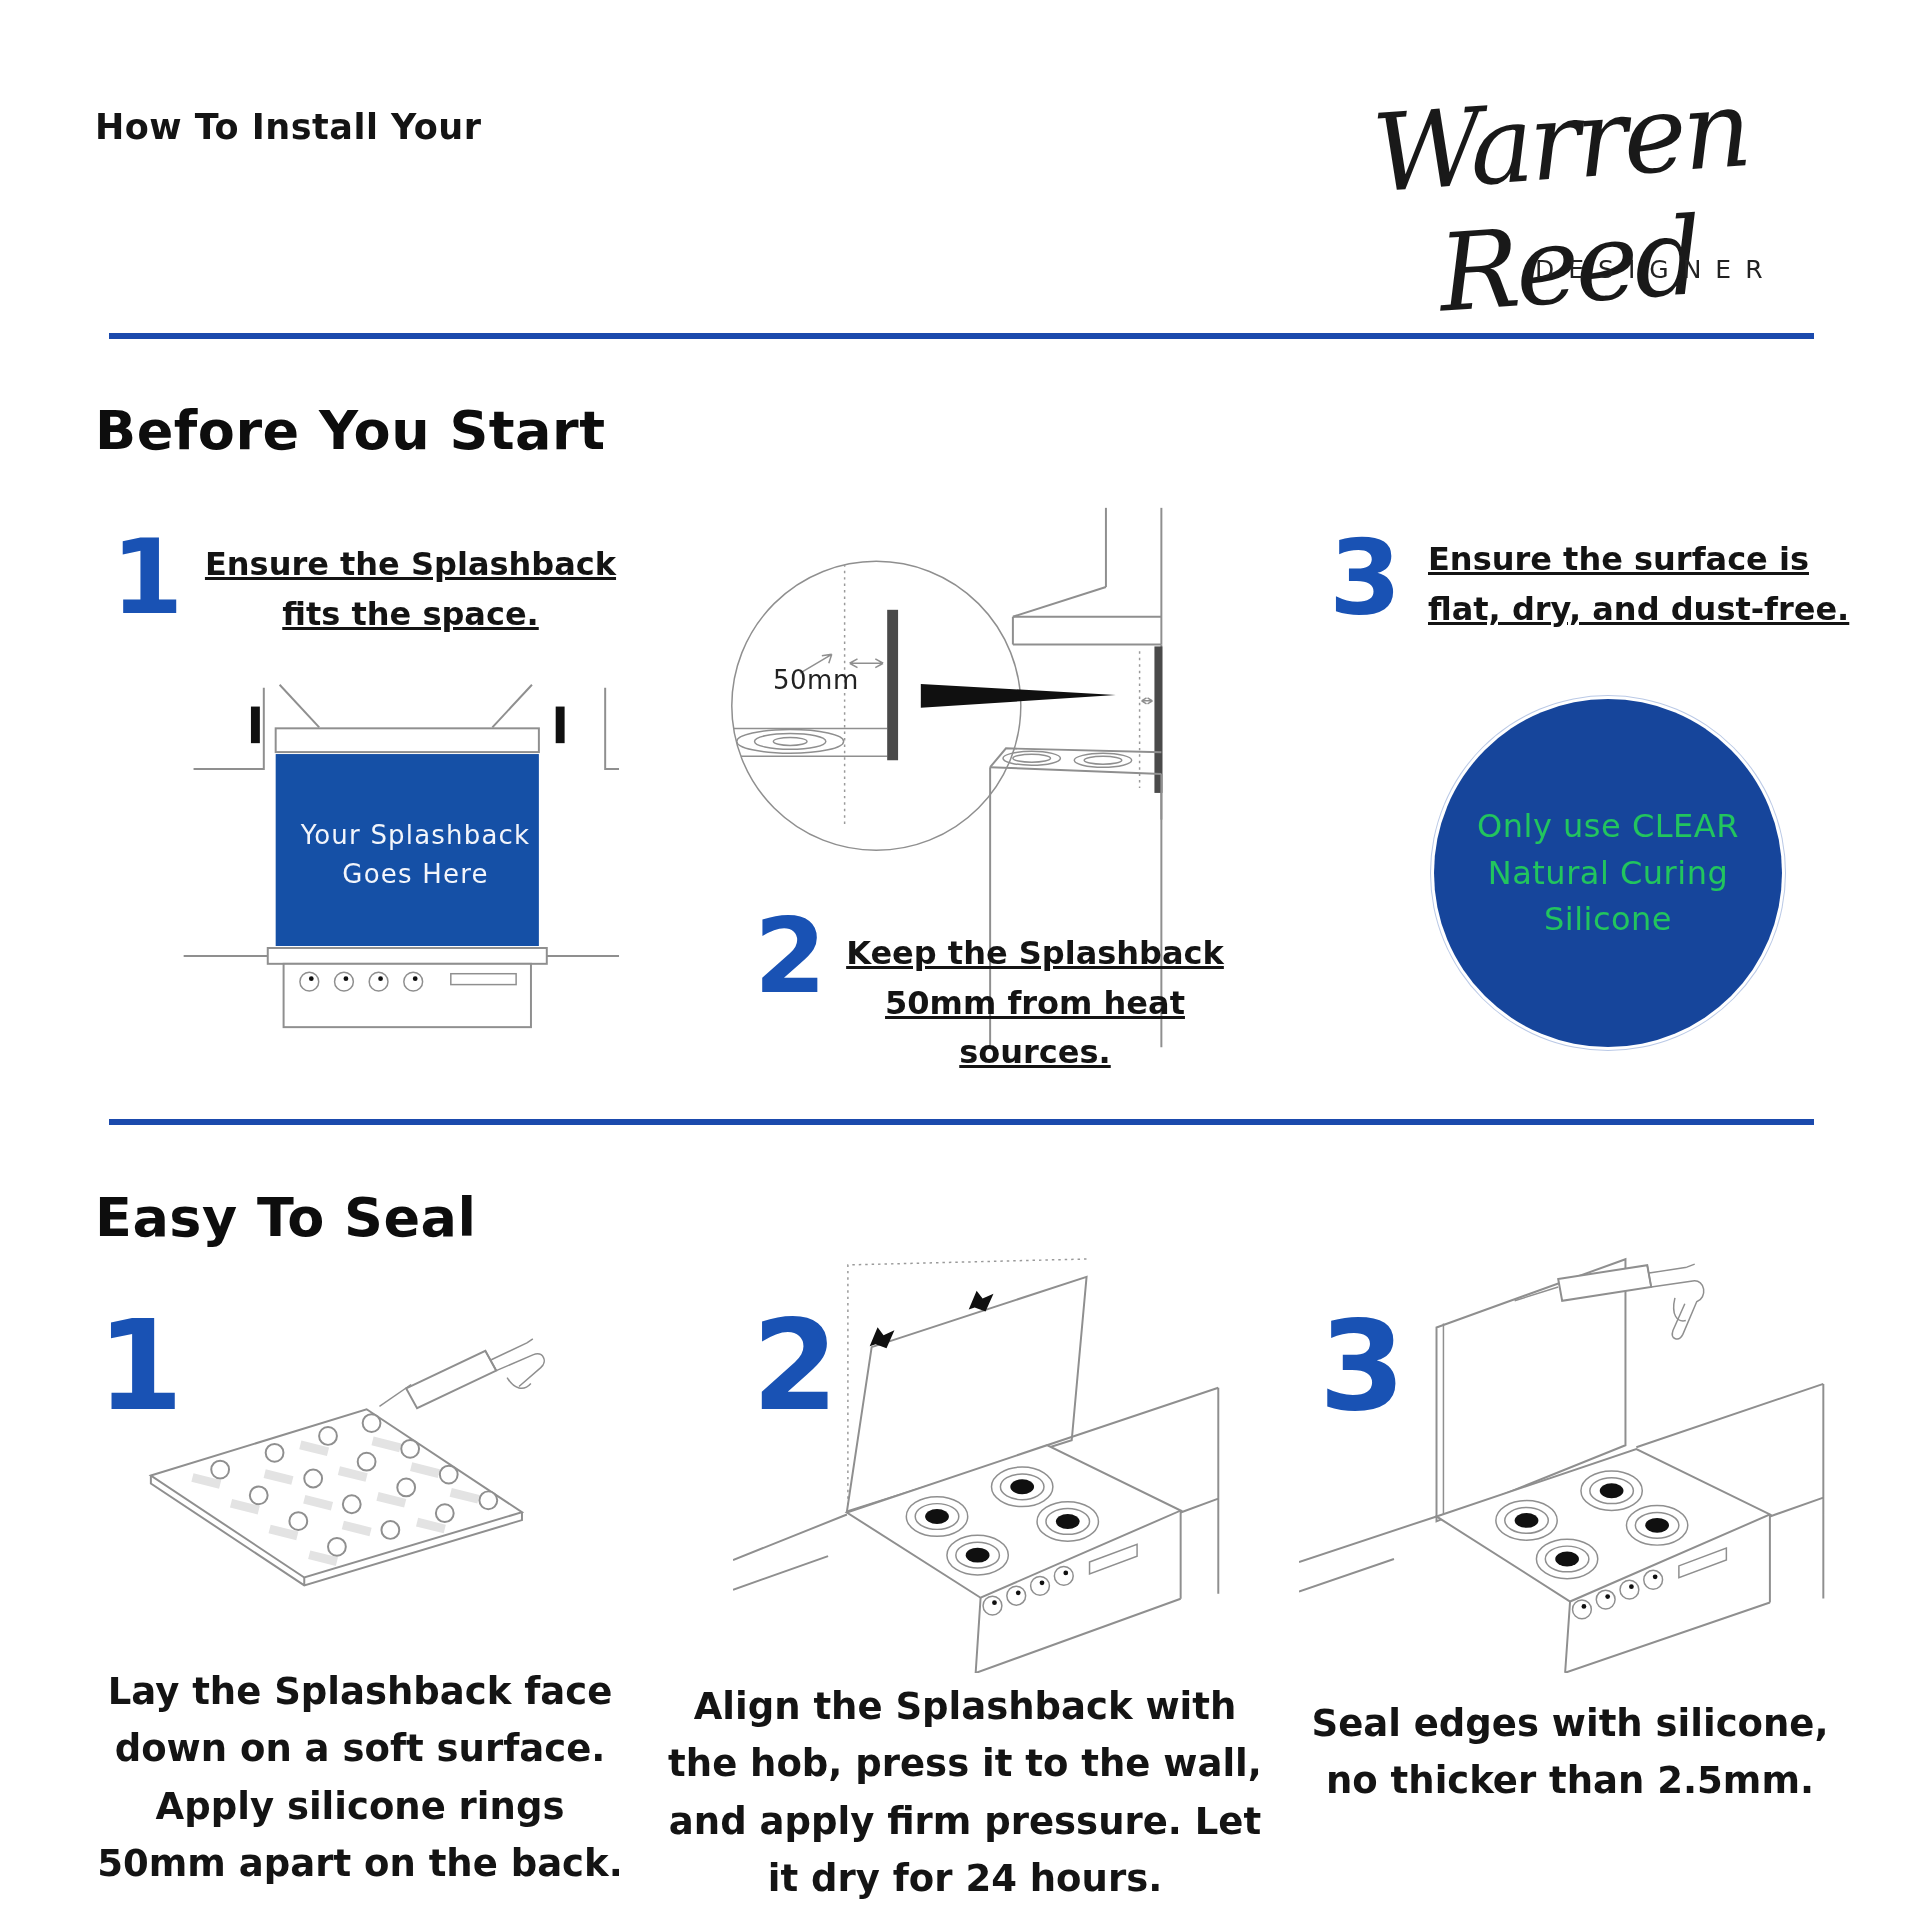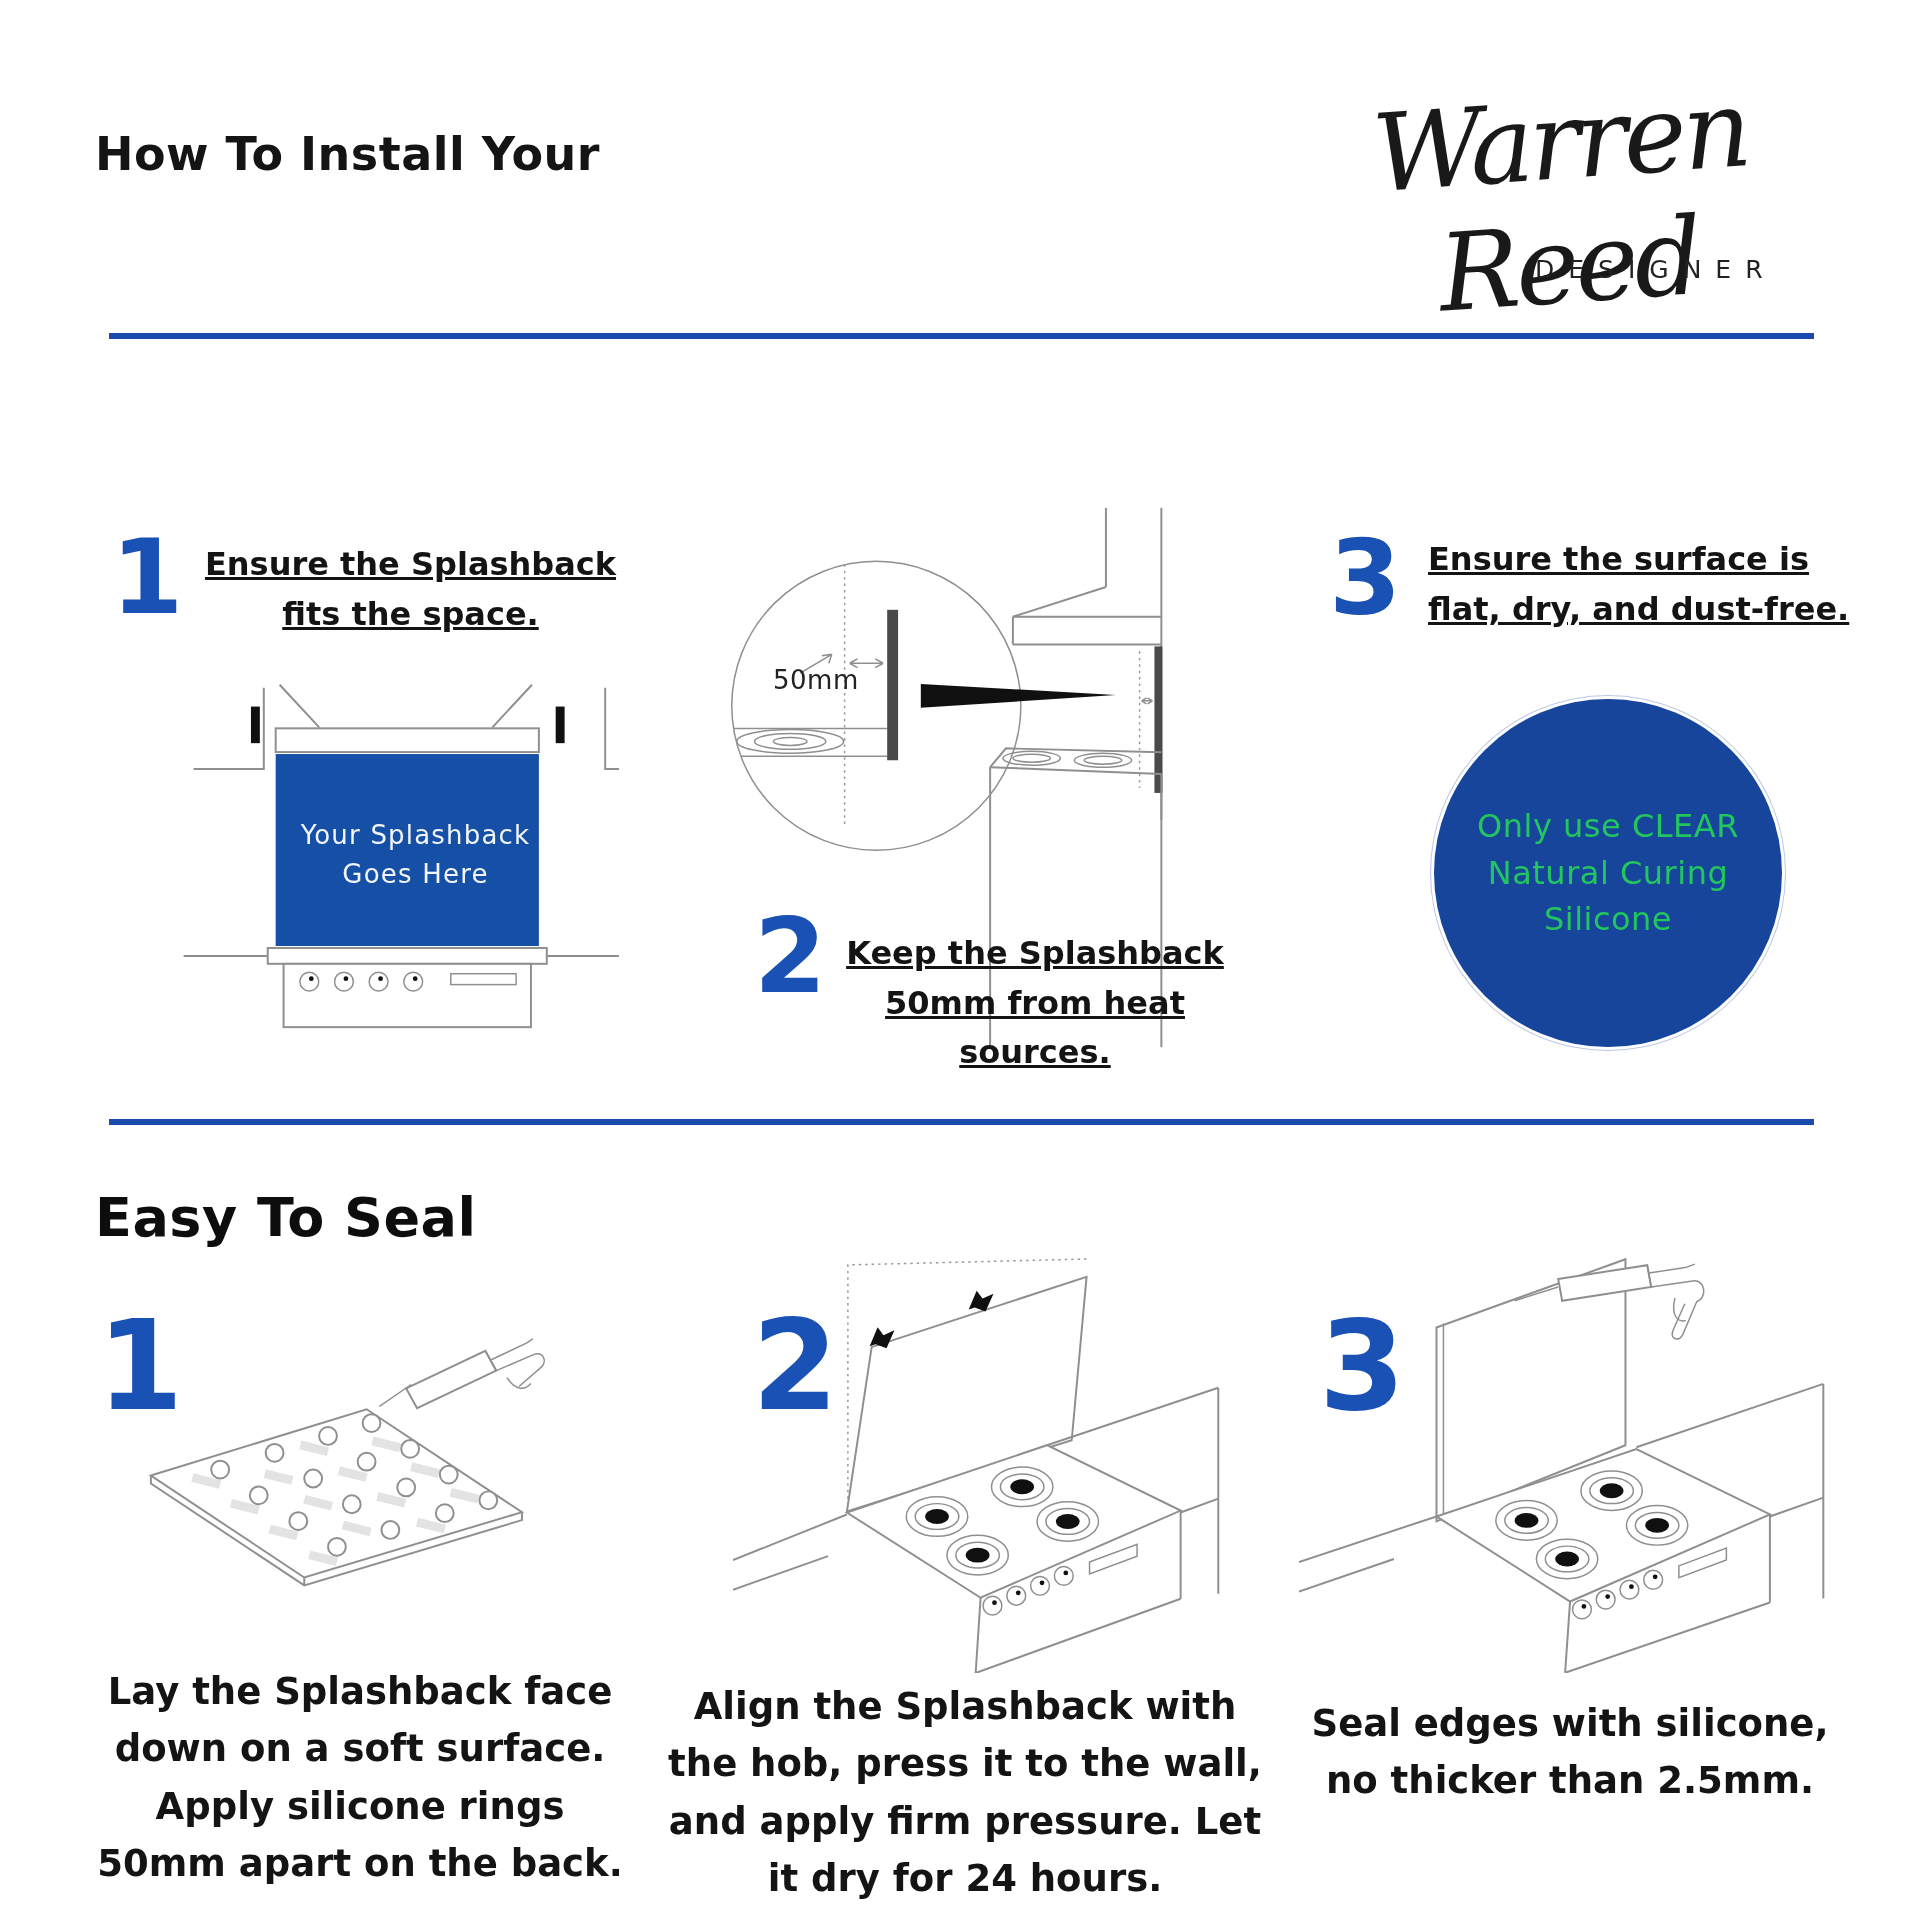--- a/index.html
+++ b/index.html
@@ -3,21 +3,21 @@
 <meta charset="utf-8">
 <style>
   :root{
     --accent:#1952b4; --divider:#1b4aad; --panel:#1550a6; --circle:#16459b;
     --ink:#141414; --line:#8f8f8f;
   }
   *{margin:0;padding:0;box-sizing:border-box;}
   body{background:#ffffff;font-family:"DejaVu Sans","Liberation Sans",sans-serif;}
   .page{position:relative;width:1927px;height:1927px;background:#ffffff;overflow:hidden;}
   .abs{position:absolute;}
-  .t1{left:95px;top:107px;font-size:46px;font-weight:700;color:var(--ink);letter-spacing:0.5px;margin-top:20px;}
+  .t1{left:95px;top:107px;font-size:35px;font-weight:700;color:var(--ink);letter-spacing:0.5px;}
   .t2{left:95px;top:174px;font-size:79px;font-weight:700;color:#0d0d0d;letter-spacing:0.5px;}
   .logo{left:1238px;top:79px;width:653px;height:228px;}
   .sig{position:absolute;left:0;top:0;width:100%;text-align:center;
        font-family:"DejaVu Serif","Liberation Serif",serif;font-style:italic;font-weight:400;
        font-size:107px;color:#191919;transform:rotate(-4deg);letter-spacing:-4px;}
   .des{position:absolute;left:297px;top:176px;font-size:25px;font-weight:400;color:#222;
        letter-spacing:14px;}
   .divider{left:109px;width:1705px;height:6px;background:var(--divider);}
   .h2{font-size:54px;font-weight:700;color:#0d0d0d;letter-spacing:0.5px;}
   .num{font-weight:700;color:var(--accent);line-height:1;font-size:104px;}
@@ -45,20 +45,21 @@
 
 <div class="page">
 
   <div class="abs t1">How To Install Your</div>
   <div class="abs logo">
     <div class="sig">Warren Reed</div>
     <div class="des">DESIGNER</div>
   </div>
   <div class="abs divider" style="top:333px;"></div>
 
+  <div class="abs h2" style="left:95px;top:399px;">Before You Start</div>
 
   <div class="abs num" style="left:111px;top:525px;">1</div>
   <div class="abs steptext" style="left:183px;top:540px;width:455px;">Ensure the Splashback
 fits the space.</div>
 
   <svg class="abs" style="left:149px;top:665px;" width="475" height="376" viewBox="0 0 480 380">
     <g>
       <path class="ln" d="M45,105 H116 V23"></path>
       <path class="ln" d="M475,105 H461 V23"></path>
       <rect class="blk" x="103" y="42" width="9" height="37"></rect>

